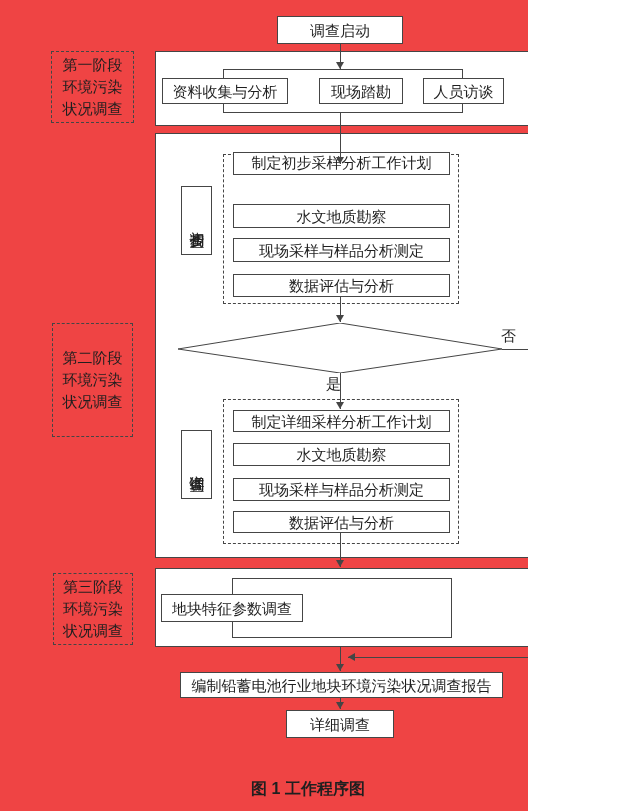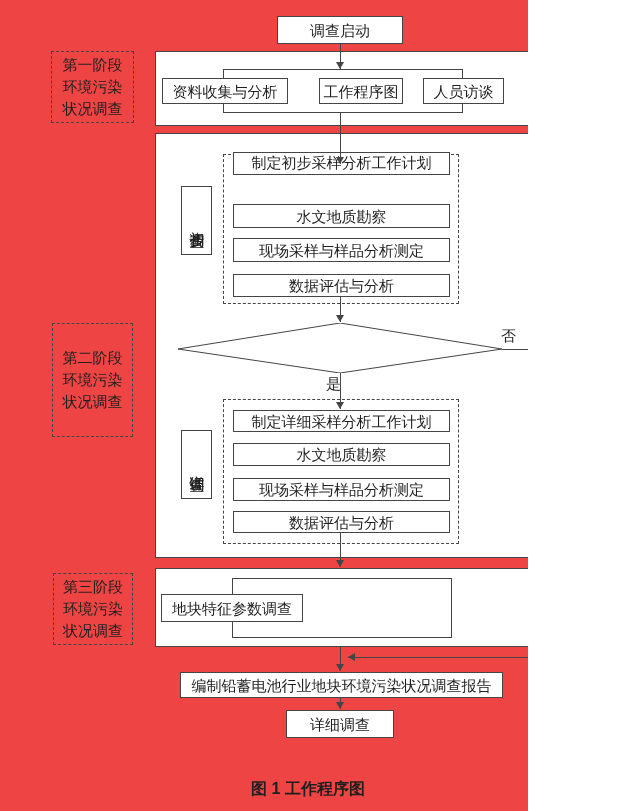--- a/index.html
+++ b/index.html
@@ -64,21 +64,21 @@
 <div id="canvas">
 
   <div class="box" style="left:277px;top:16px;width:126px;height:28px;">调查启动</div>
 
   <div class="dashed-box" style="left:51px;top:51px;width:83px;height:72px;">第一阶段
 环境污染
 状况调查</div>
   <div class="big-box" style="left:155px;top:51px;width:376px;height:75px;"></div>
   <div class="container-box" style="left:223px;top:69px;width:240px;height:44px;"></div>
   <div class="box" style="left:162px;top:78px;width:126px;height:26px;">资料收集与分析</div>
-  <div class="box" style="left:319px;top:78px;width:84px;height:26px;">工作程序图</div>
+  <div class="box" style="left:319px;top:78px;width:84px;height:26px;">现场踏勘</div>
   <div class="box" style="left:423px;top:78px;width:81px;height:26px;">人员访谈</div>
 
   <div class="dashed-box" style="left:52px;top:323px;width:81px;height:114px;">第二阶段
 环境污染
 状况调查</div>
   <div class="big-box" style="left:155px;top:133px;width:376px;height:425px;"></div>
 
   <div class="dashed-box" style="left:223px;top:154px;width:236px;height:150px;"></div>
   <div class="vlabel" style="left:181px;top:186px;width:31px;height:69px;">初步调查</div>
   <div class="box" style="left:233px;top:152px;width:217px;height:23px;font-family:Liberation Serif, serif;">制定初步采样分析工作计划</div>

